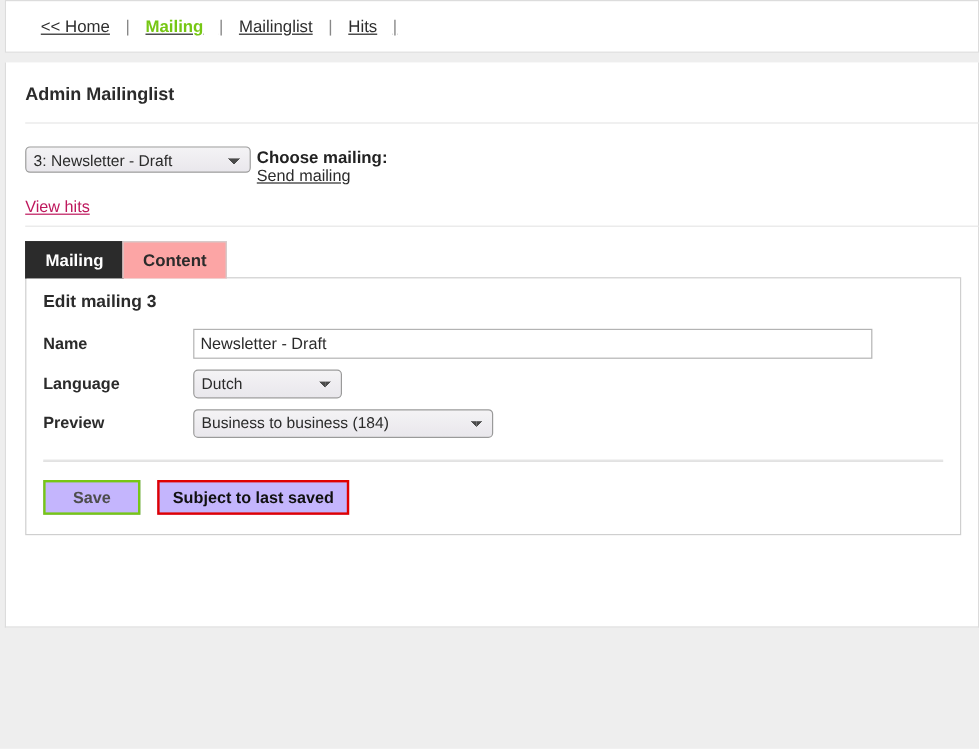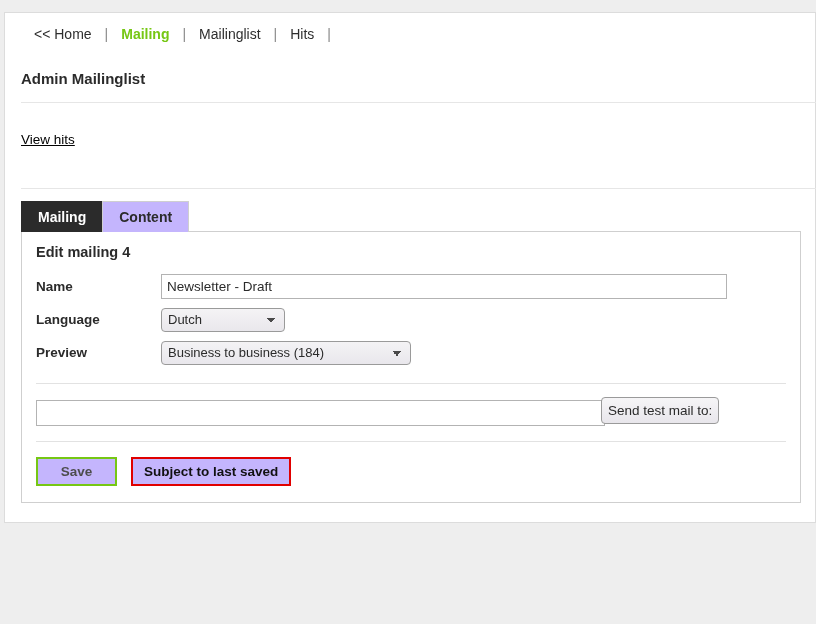--- a/index.html
+++ b/index.html
@@ -13,28 +13,29 @@
     font-family: "Liberation Sans", sans-serif;
     font-size: 13px;
     color: #222222;
     overflow: hidden;
   }
 
   
   .navbar {
     position: absolute;
     left: 4px;
-    top: 12px;
+    top: 0;
     width: 812px;
     height: 44px;
     background: #ffffff;
     border: 1px solid #dcdcdc;
     box-sizing: border-box;
     display: flex;
     align-items: center;
+    text-decoration: underline;
   }
   .nav-inner {
     display: flex;
     align-items: center;
     padding-left: 29px;
     white-space: nowrap;
   }
   .nav-link {
     font-size: 14px;
     color: #2e2e2e;
@@ -131,41 +132,41 @@
     display: block;
   }
   .send-mailing {
     font-size: 13.5px;
     color: #2b2b2b;
     display: block;
     cursor: pointer;
   }
   .view-hits {
     font-size: 13.5px;
-    color: #000000;
+    color: #be185d;
     margin-top: 10px;
     display: inline-block;
     cursor: pointer;
   }
 
   
   .tabs-wrap {
     padding-left: 16px;
     margin-top: 12px;
   }
   .tabs {
     display: flex;
     align-items: flex-end;
     position: relative;
     z-index: 2;
   }
   .tab {
     border: 1px solid #cfcfcf;
     border-bottom: none;
-    background: #c4b5fd;
+    background: #fca5a5;
     color: #2b2b2b;
     font-size: 14px;
     font-weight: bold;
     padding: 8px 16px 7px 16px;
     cursor: pointer;
     box-sizing: border-box;
     height: 31px;
     line-height: 15px;
   }
   .tab + .tab { margin-left: -1px; }
@@ -313,35 +314,44 @@
     <span class="nav-sep">|</span>
   </div>
 </div>
 
 <div class="panel">
 
   <h1 class="page-title">Admin Mailinglist</h1>
   <div class="hr"></div>
 
   <div class="chooser">
+    <div class="chooser-row">
+      <select class="ui-select" id="mailing-select">
+        <option>3: Newsletter - Draft</option>
+      </select>
+      <div class="choose-labels">
+        <span class="choose-strong">Choose mailing:</span>
+        <a class="send-mailing" href="#">Send mailing</a>
+      </div>
+    </div>
     <a class="view-hits" href="#">View hits</a>
   </div>
 
   <div class="hr"></div>
 
   <div class="tabs-wrap">
     <div class="tabs">
       <div class="tab active">Mailing</div>
       <div class="tab">Content</div>
     </div>
   </div>
 
   <div class="tab-panel">
 
-    <h2 class="edit-title">Edit mailing 4</h2>
+    <h2 class="edit-title">Edit mailing 3</h2>
 
     <div class="form">
 
       <div class="frow">
         <div class="flabel">Name</div>
         <input class="ui-text" id="name-input" type="text" value="Newsletter - Draft" style="">
       </div>
 
 
       <div class="frow">
@@ -355,24 +365,20 @@
         <div class="flabel">Preview</div>
         <select class="ui-select" id="segment-select">
           <option>Business to business (184)</option>
         </select>
       </div>
 
     </div>
 
     <div class="divider"></div>
 
-    <div class="testmail">
-      <input class="ui-text" id="testmail-input" type="text" value="" style="">
-      <button id="send-test-btn">Send test mail to:</button>
-    </div>
 
     <div class="divider2"></div>
 
     <div class="actions">
       <button class="btn" id="save-button">Save</button>
       <button class="btn" id="restore-button">Subject to last saved</button>
     </div>
 
   </div>
 </div>

